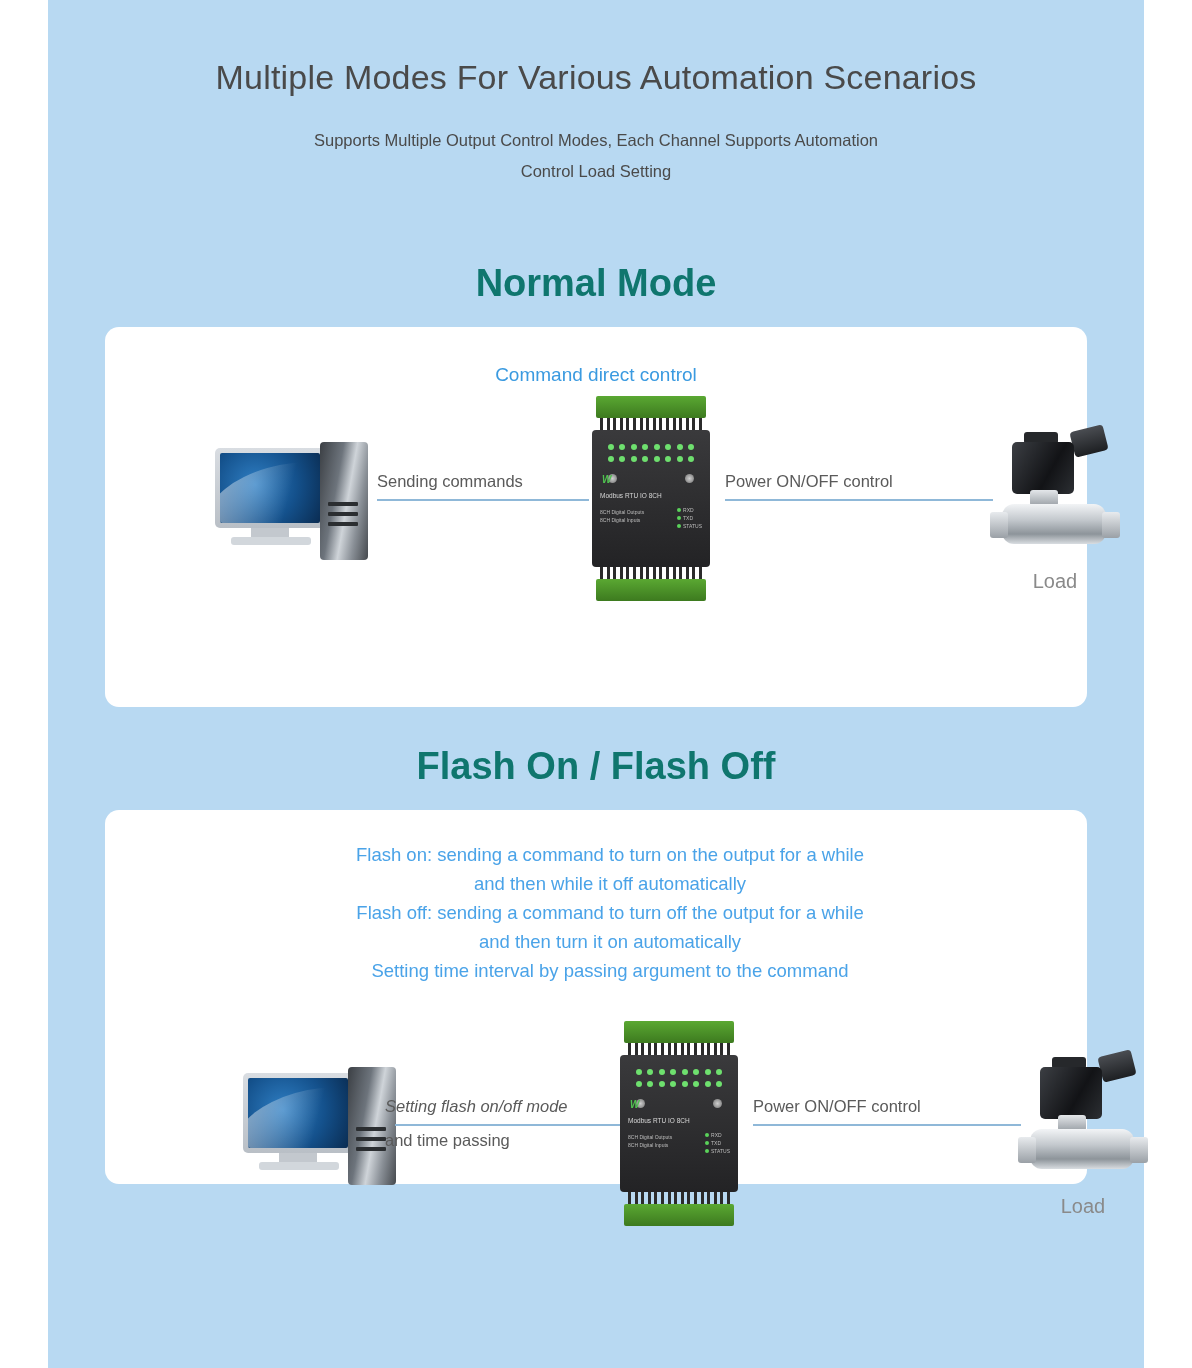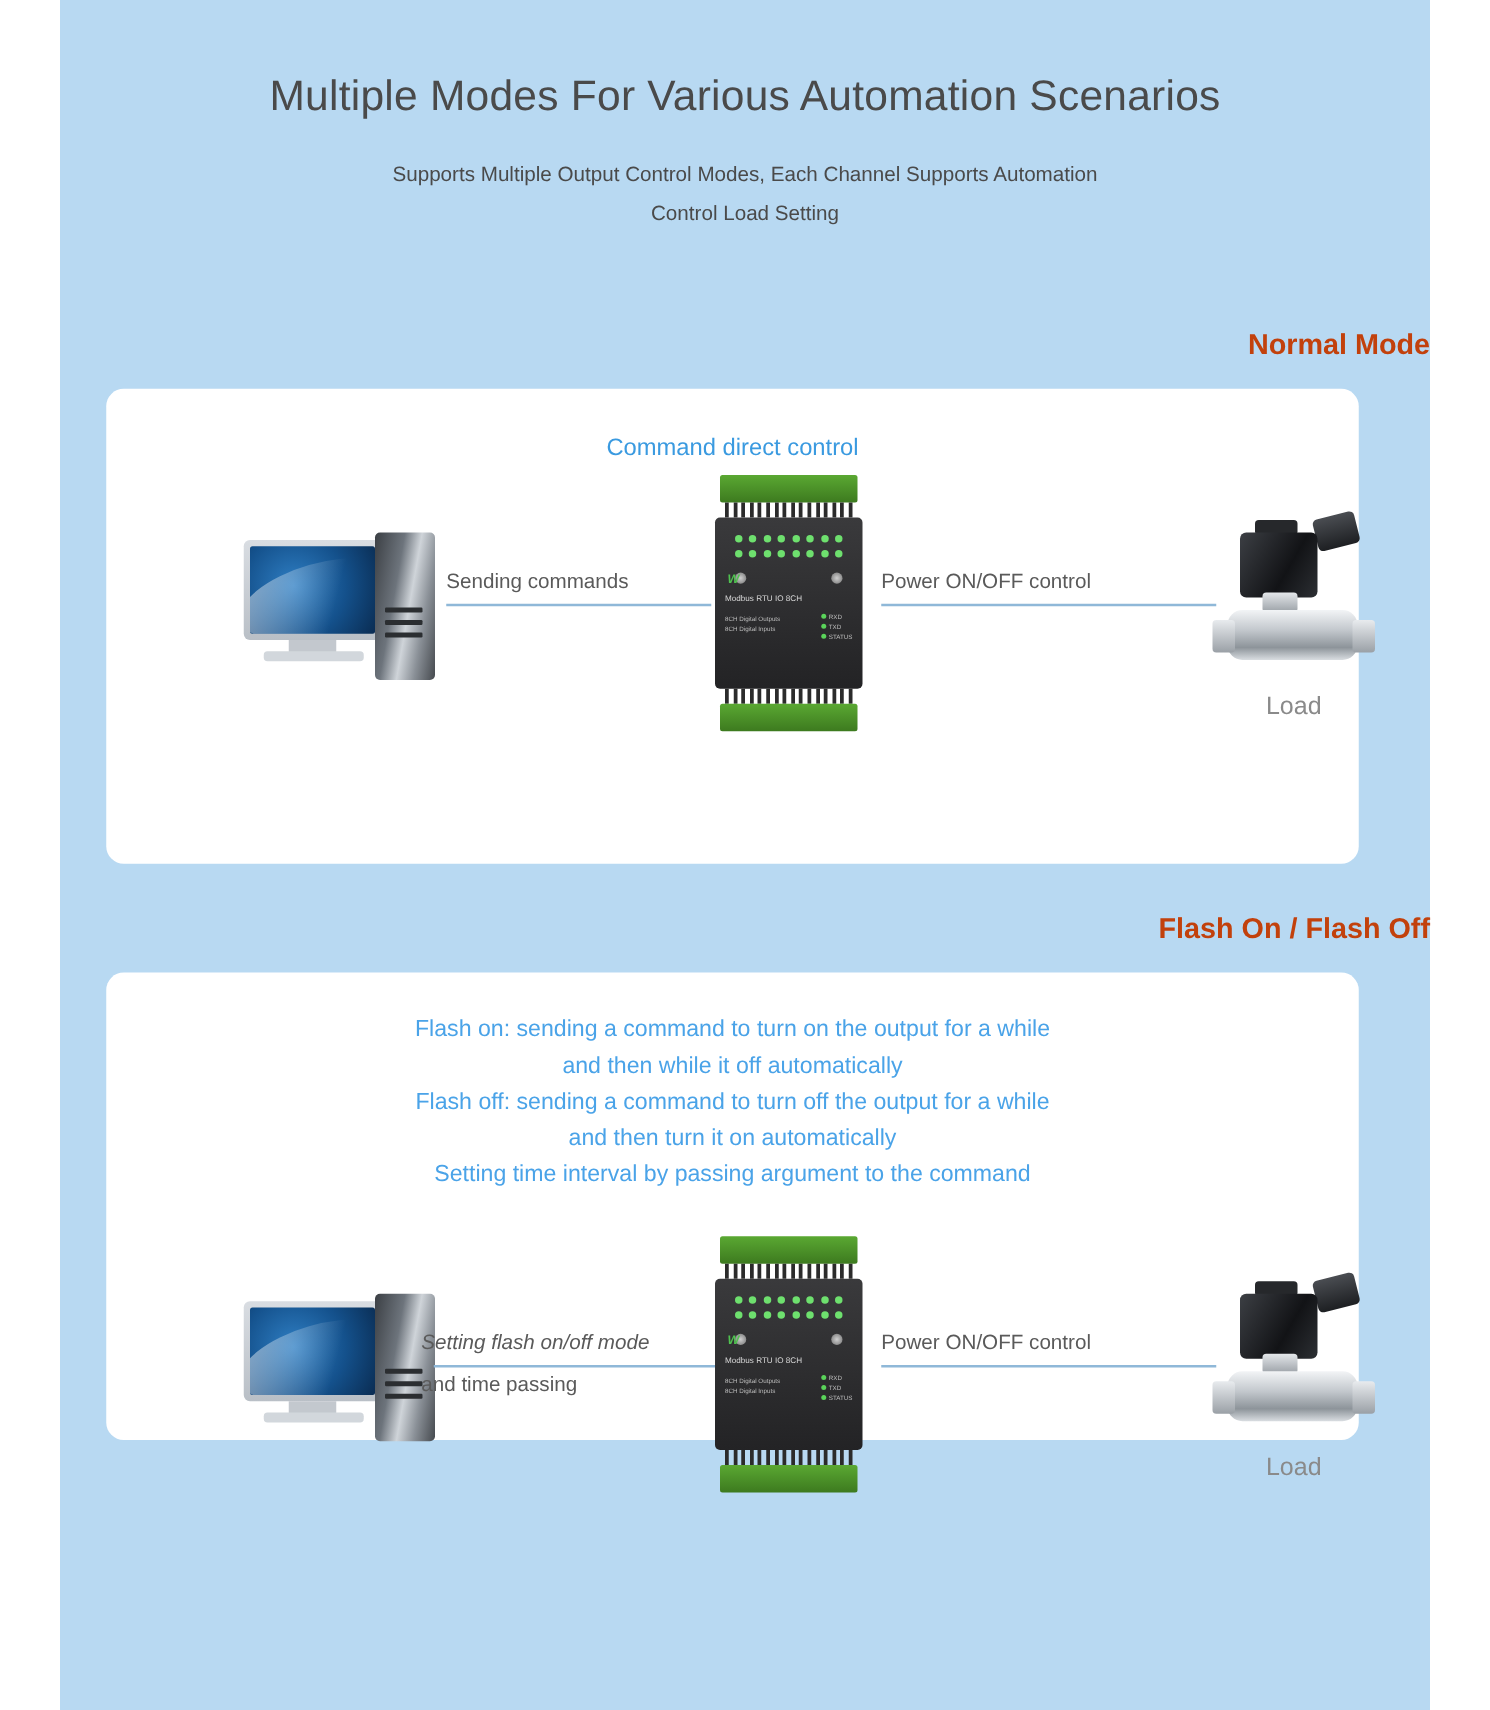--- a/index.html
+++ b/index.html
@@ -49,37 +49,37 @@
     letter-spacing: 0.2px;
   }
   .subhead {
     text-align: center;
     font-size: 16.5px;
     color: #4a4a4a;
     line-height: 31px;
     margin-top: 28px;
   }
   .section-title {
-    text-align: right;
-    font-size: 23px;
+    text-align: center;
+    font-size: 38px;
     font-weight: bold;
-    color: #c2410c;
+    color: #0f766e;
   }
   .title-normal { margin-top: 75px; }
   .title-flash { margin-top: 38px; }
 
   .card {
     background: #ffffff;
     border-radius: 14px;
-    margin: 22px 57px 0 37px;
+    margin: 22px 57px 0 57px;
     position: relative;
     box-sizing: border-box;
   }
   .card-normal { height: 380px; }
-  .card-flash { height: 374px; }
+  .card-flash { height: 374px; padding-left: 28px; }
 
   .card-caption {
     text-align: center;
     color: #3a9ae0;
     font-size: 19px;
     padding-top: 37px;
   }
   .flash-caption {
     text-align: center;
     color: #4aa3e8;

